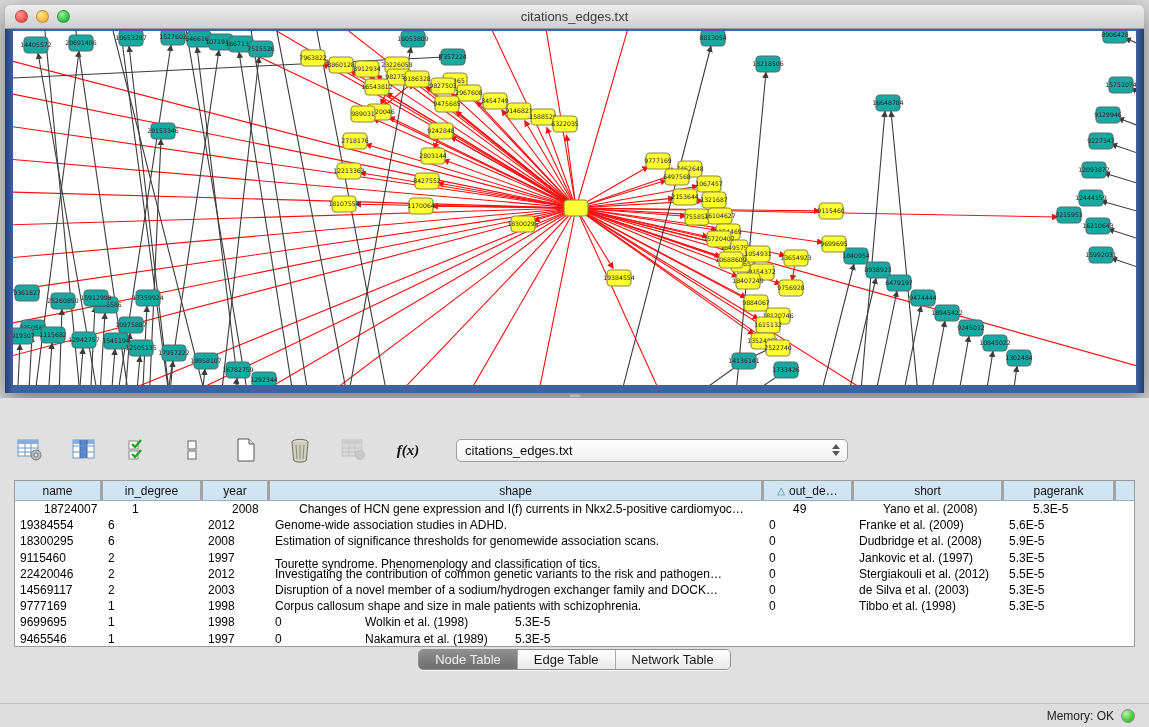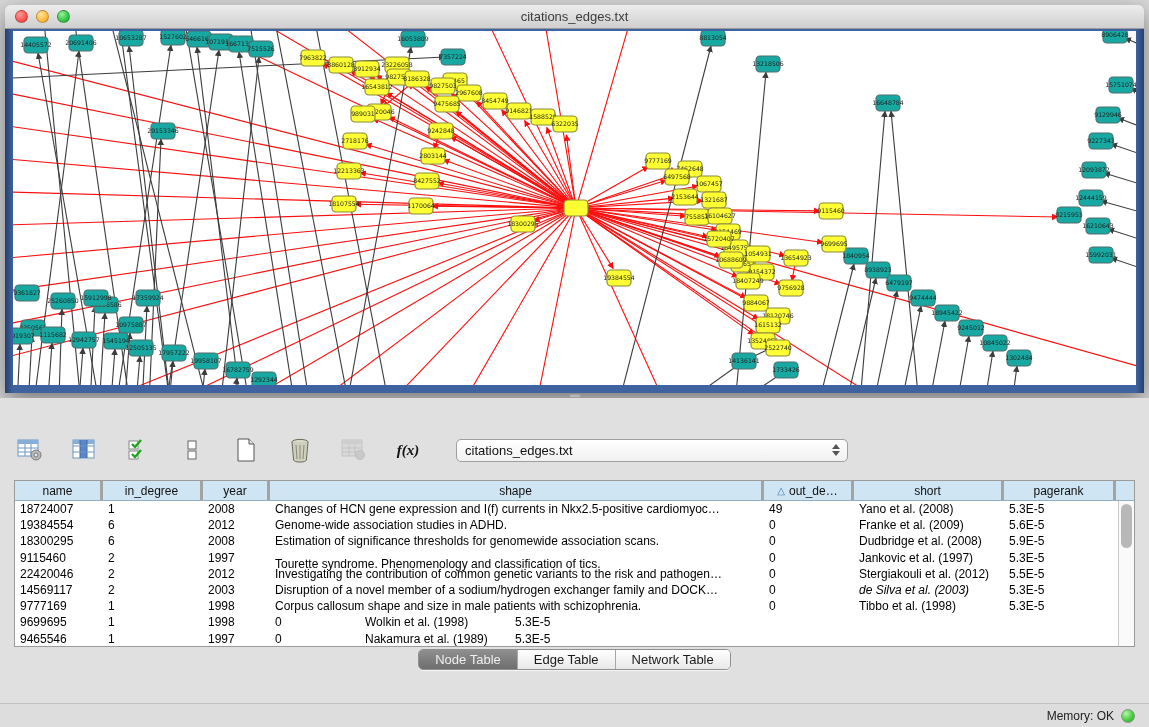--- a/index.html
+++ b/index.html
@@ -758,21 +758,21 @@
           <div class="gh-cell" style="width: 150px;">
             <span>short</span>
           </div>
           <div class="gh-cell" style="width: 112px;">
             <span>pagerank</span>
           </div>
         </div>
       <div class="grid-body">
         <div class="rows" id="grid-rows">
             <div class="grid-row">
-              <div class="g-cell" style="width: 88px;">18724007</div>
+              <div class="g-cell" style="width: 88px; margin-left: 24px;">18724007</div>
               <div class="g-cell" style="width: 100px;">1</div>
               <div class="g-cell" style="width: 67px;">2008</div>
               <div class="g-cell" style="width: 494px;">Changes of HCN gene expression and I(f) currents in Nkx2.5-positive cardiomyoc…</div>
               <div class="g-cell" style="width: 90px;">49</div>
               <div class="g-cell" style="width: 150px;">Yano et al. (2008)</div>
               <div class="g-cell" style="width: 112px;">5.3E-5</div>
             </div>
             <div class="grid-row">
               <div class="g-cell" style="width: 88px;">19384554</div>
               <div class="g-cell" style="width: 100px;">6</div>
@@ -808,21 +808,21 @@
               <div class="g-cell" style="width: 90px;">0</div>
               <div class="g-cell" style="width: 150px;">Stergiakouli et al. (2012)</div>
               <div class="g-cell" style="width: 112px;">5.5E-5</div>
             </div>
             <div class="grid-row">
               <div class="g-cell" style="width: 88px;">14569117</div>
               <div class="g-cell" style="width: 100px;">2</div>
               <div class="g-cell" style="width: 67px;">2003</div>
               <div class="g-cell" style="width: 494px;">Disruption of a novel member of a sodium/hydrogen exchanger family and DOCK…</div>
               <div class="g-cell" style="width: 90px;">0</div>
-              <div class="g-cell" style="width: 150px; font-style: italic;">de Silva et al. (2003)</div>
+              <div class="g-cell" style="width: 150px;">de Silva et al. (2003)</div>
               <div class="g-cell" style="width: 112px;">5.3E-5</div>
             </div>
             <div class="grid-row">
               <div class="g-cell" style="width: 88px;">9777169</div>
               <div class="g-cell" style="width: 100px;">1</div>
               <div class="g-cell" style="width: 67px;">1998</div>
               <div class="g-cell" style="width: 494px;">Corpus callosum shape and size in male patients with schizophrenia.</div>
               <div class="g-cell" style="width: 90px;">0</div>
               <div class="g-cell" style="width: 150px;">Tibbo et al. (1998)</div>
               <div class="g-cell" style="width: 112px;">5.3E-5</div>

